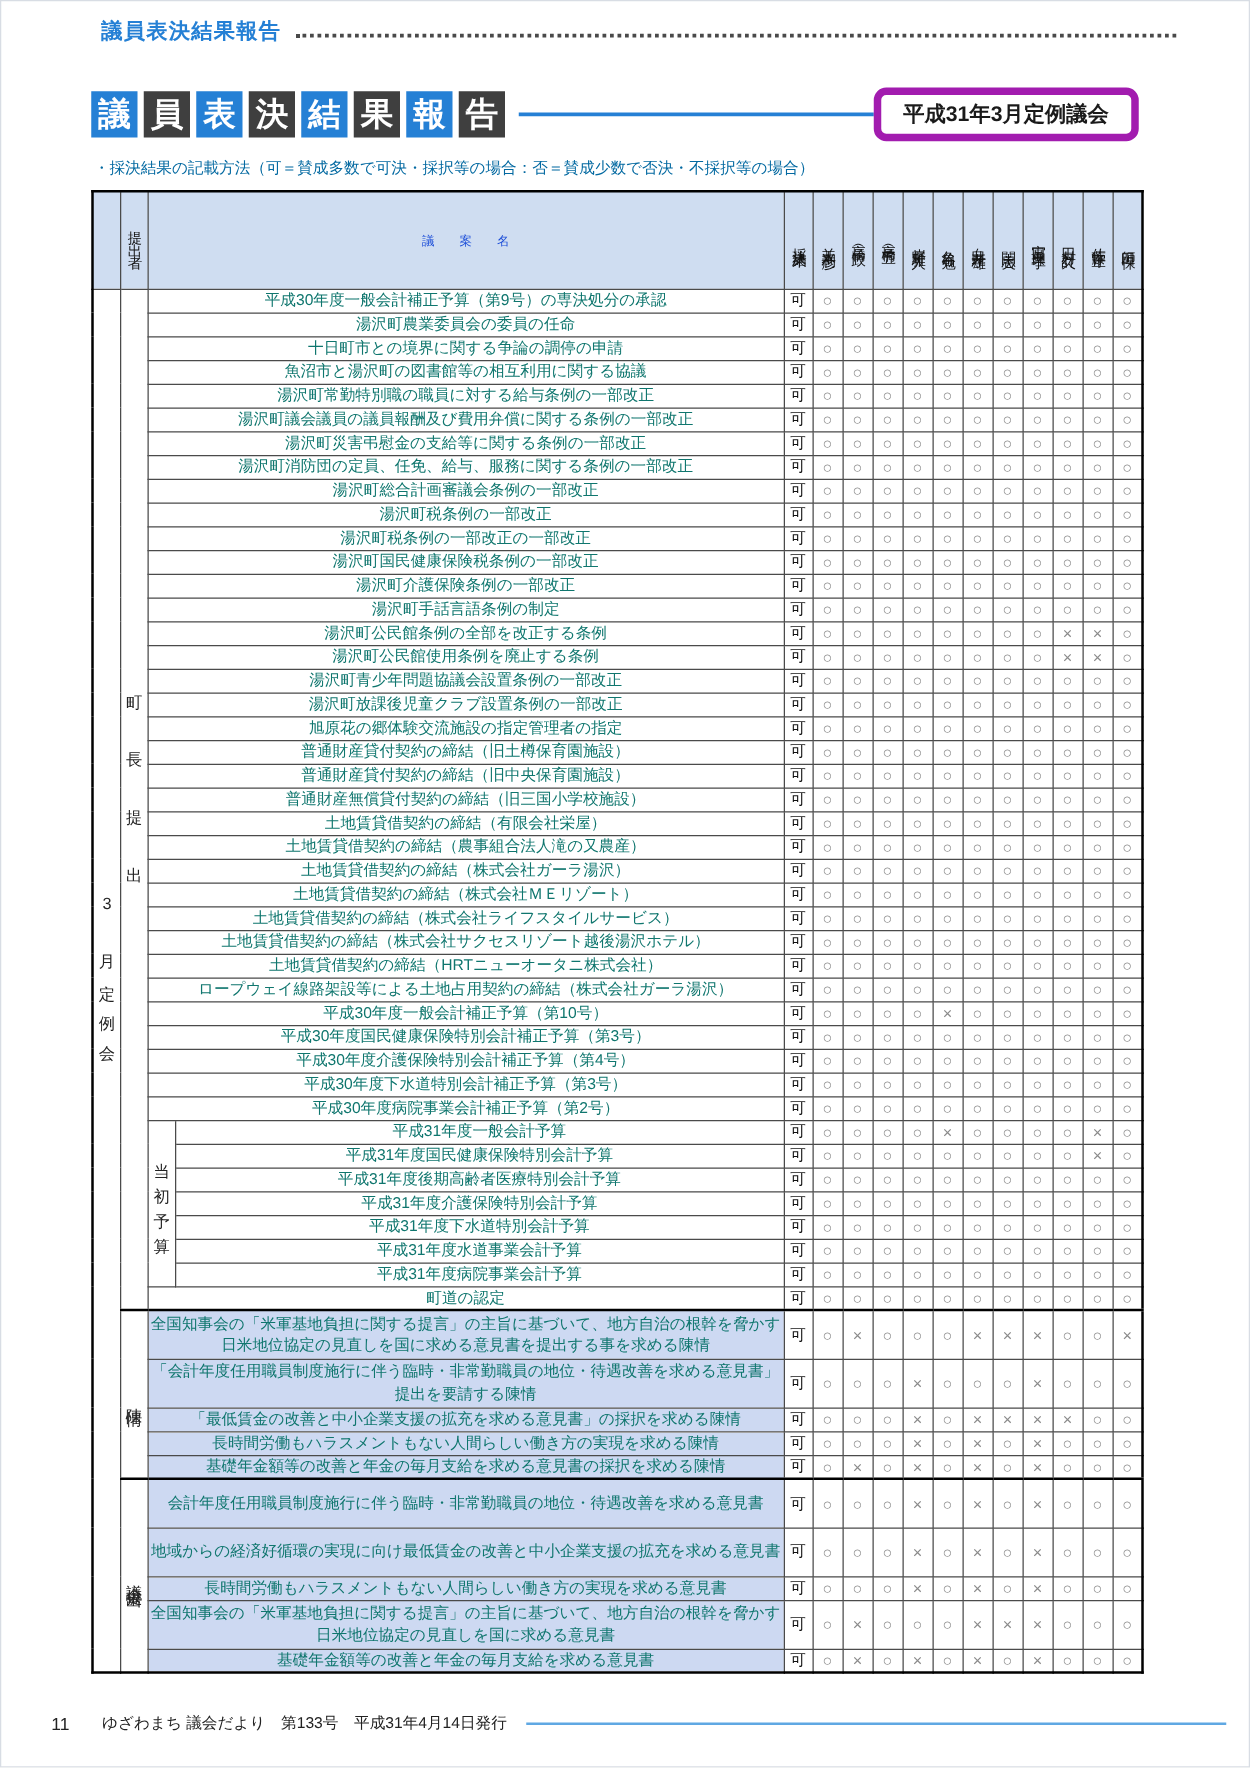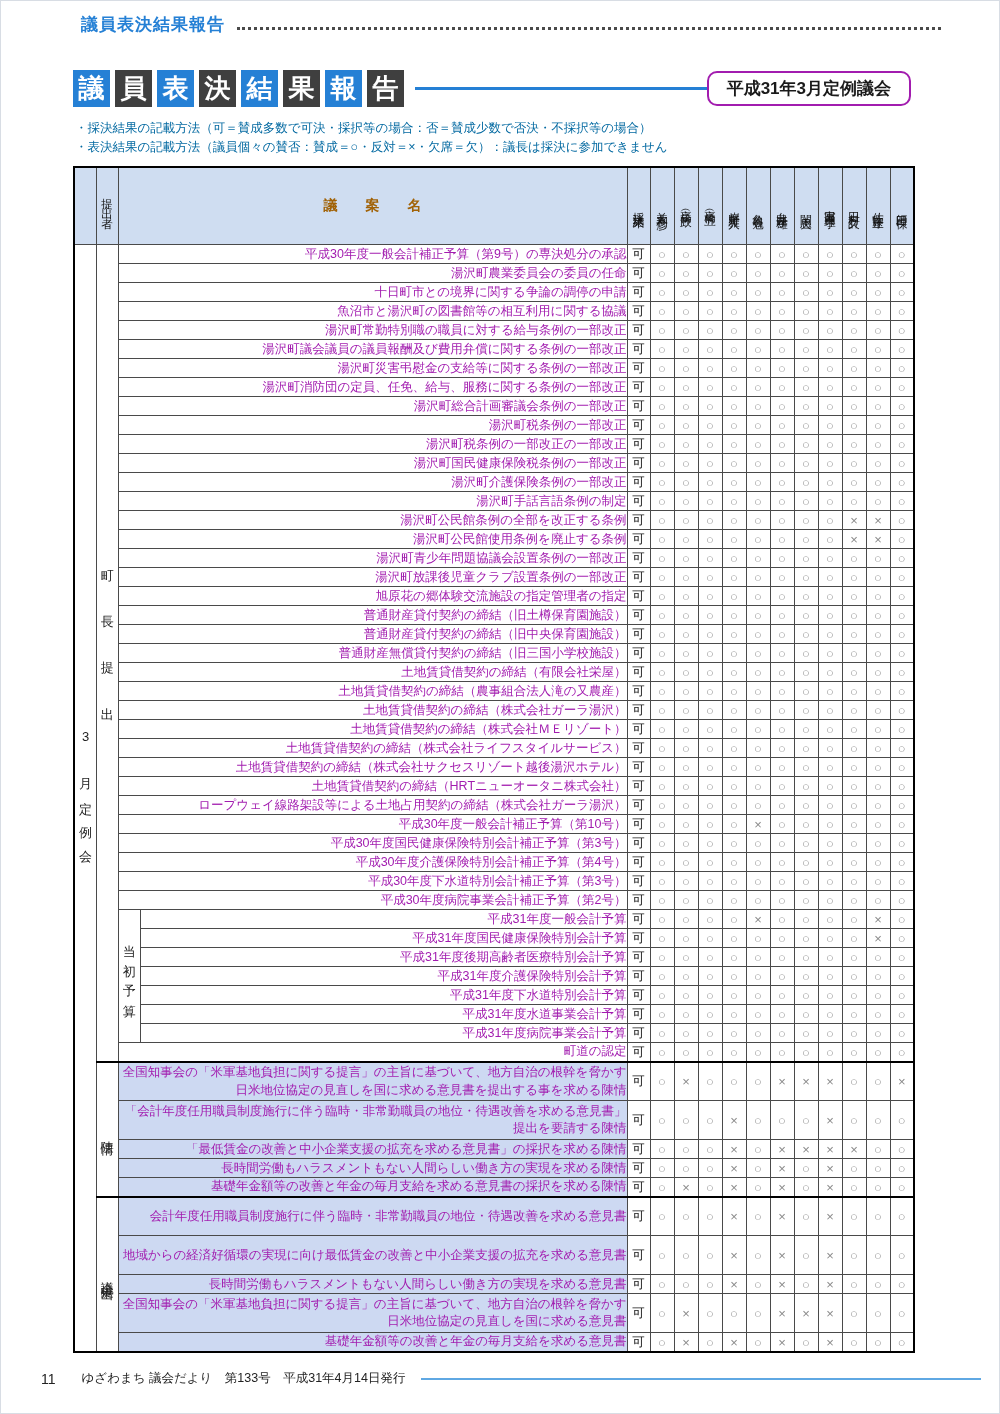--- a/index.html
+++ b/index.html
@@ -12,45 +12,45 @@
   .rh-text{color:#2580d5;font-weight:bold;font-size:17px;letter-spacing:1px;white-space:nowrap;}
   .rh-dots{flex:1;border-bottom:3px dotted #4a4a4a;height:2px;margin-top:6px;}
 
   
   .title-row{display:flex;align-items:center;margin:34px 88px 0 72px;}
   .tblock{width:37px;height:37px;margin-right:5px;color:#fff;font-size:26px;font-weight:bold;
           display:flex;align-items:center;justify-content:center;flex:0 0 auto;}
   .tblock.blue{background:#2580d5;}
   .tblock.dark{background:#3f3f3f;}
   .title-line{flex:1;height:3px;background:#2580d5;margin-left:6px;}
-  .session-box{border:2px solid #a21caf;border-radius:10px;padding:4px 18px;font-size:17px;
+  .session-box{border:6px solid #a21caf;border-radius:10px;padding:4px 18px;font-size:17px;
                font-weight:bold;color:#1a1a1a;background:#fff;white-space:nowrap;}
 
   
   .notes{margin:12px 0 0 74px;font-size:12.5px;line-height:1.55;color:#0369a1;}
   .notes div{white-space:nowrap;}
 
   
   table.vote{border-collapse:collapse;table-layout:fixed;margin:8px 0 0 72px;border:2px solid #000;}
   table.vote th,table.vote td{border:1px solid #4a4a4a;padding:0;box-sizing:border-box;}
   thead th{background:#cfddf1;font-weight:normal;height:78px;vertical-align:middle;text-align:center;}
   .vtext{writing-mode:vertical-rl;text-orientation:mixed;display:inline-block;line-height:1.05;}
   .vup{text-orientation:upright;}
   th .vtext{font-size:11.5px;color:#111;}
-  .th-name{font-size:14px;color:#a16207;font-weight:bold;}
+  .th-name{font-size:10px;color:#1d4ed8;}
   .sp-head{letter-spacing:10px;}
   .sp-sm{letter-spacing:2px;}
   .sp-xl{letter-spacing:46px;}
   .sp-session{letter-spacing:24px;}
   .sp-budget{letter-spacing:20px;}
 
   tbody tr{height:19px;}
   tbody tr.tall{height:39px;}
   tbody td{vertical-align:middle;}
-  td.name{font-size:12.5px;text-align:right;padding:0 2px 0 3px;line-height:1.4;overflow:hidden;color:#a21caf;}
+  td.name{font-size:12.5px;text-align:center;padding:0 2px 0 3px;line-height:1.4;overflow:hidden;color:#0f766e;}
   td.result{text-align:center;font-size:12.5px;color:#111;}
   td.vote-mark{text-align:center;font-size:13px;}
   .mark-o{color:#949494;}
   .mark-x{color:#8a8a8a;}
   td.month-cell,td.proposer-cell,td.sub-cell{text-align:center;vertical-align:middle;background:#fff;}
   td.month-cell .vtext,td.proposer-cell .vtext,td.sub-cell .vtext{font-size:13px;color:#222;}
   tr.group-start td{border-top:2px solid #000;}
   .hl{background:#cdd9f2;}
   .hl-label{color:#3c63c0;}
 
@@ -80,21 +80,20 @@
         <span class="tblock dark">果</span>
         <span class="tblock blue">報</span>
         <span class="tblock dark">告</span>
       </span>
     <span class="title-line"></span>
     <span class="session-box">平成31年3月定例議会</span>
   </div>
 
   <div class="notes">
     <div>・採決結果の記載方法（可＝賛成多数で可決・採択等の場合：否＝賛成少数で否決・不採択等の場合）</div>
-    <div>・表決結果の記載方法（議員個々の賛否：賛成＝○・反対＝×・欠席＝欠）：議長は採決に参加できません</div>
   </div>
 
   <table class="vote">
     <colgroup>
       <col style="width:22px">
         <col style="width:22px">
         <col style="width:22px">
       <col style="width:487px">
         <col style="width:23px">
       <col span="11" style="width:24px">

